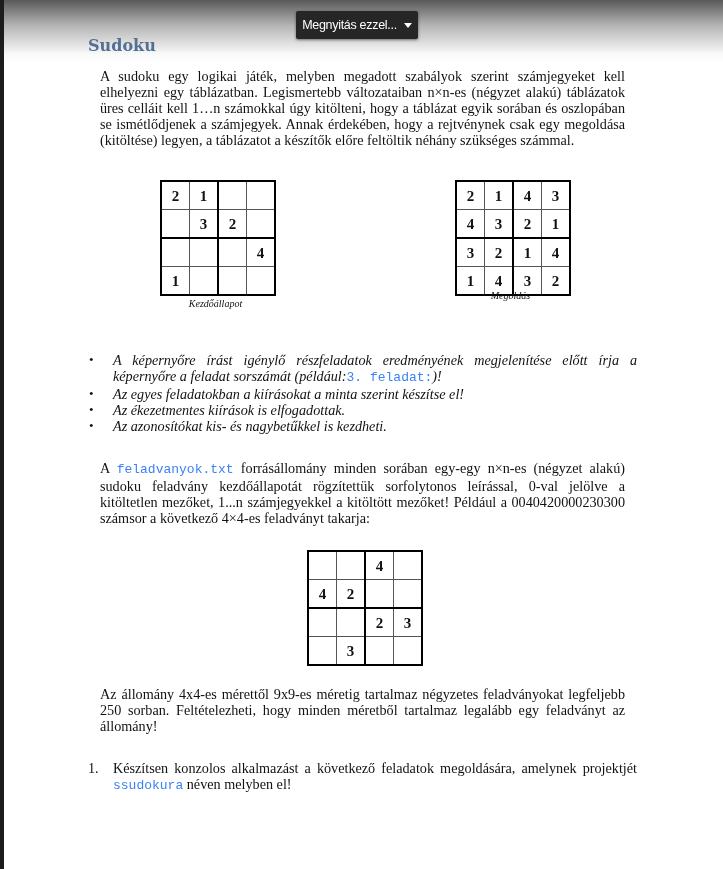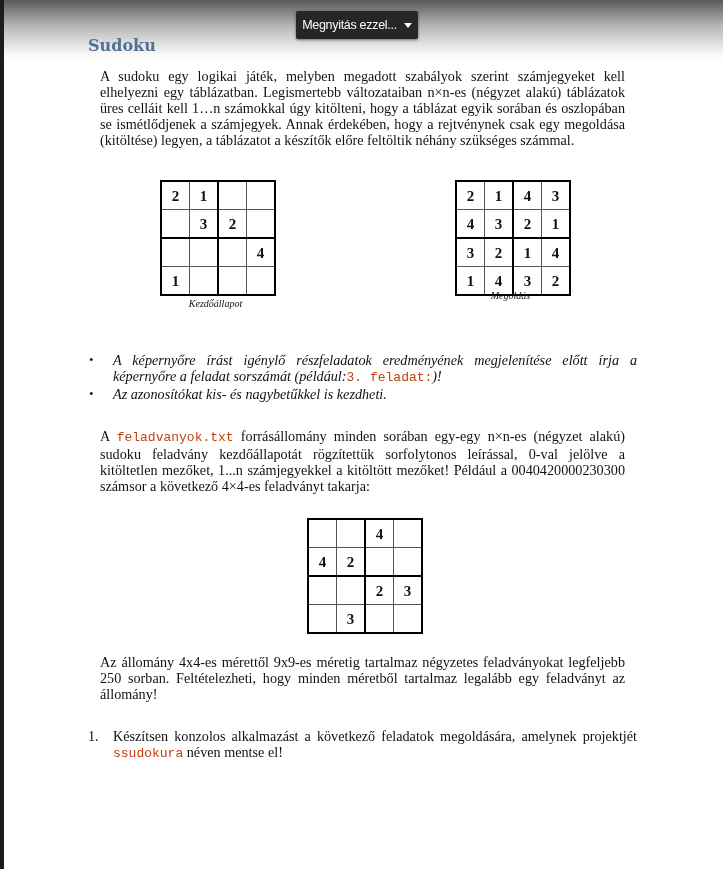--- a/index.html
+++ b/index.html
@@ -32,21 +32,21 @@
       position: absolute; left: 88px; top: 36px; width: 549px; z-index: 1;
       font-size: 14.2px; line-height: 16px;
     }
     h1 {
       margin: 0 0 5px 0; font-family: "DejaVu Serif", serif; font-weight: bold;
       font-size: 16px; color: #365f91; line-height: 20px;
     }
     p { margin: 12px; text-align: justify; }
     .gap-sm { height: 8px; }
     .gap-md { height: 14px; }
-    .mono { font-family: "Liberation Mono", "DejaVu Sans Mono", monospace; font-size: 13px; color: #c2410c; }
+    .mono { font-family: "Liberation Mono", "DejaVu Sans Mono", monospace; font-size: 13px; color: #3b82f6; }
     .tables-row { position: relative; height: 170px; }
     .sudoku {
       border-collapse: collapse; position: absolute;
     }
     .sudoku td {
       width: 27px; height: 27px; border: 1px solid #555; padding: 0;
       text-align: center; vertical-align: middle;
       font-weight: bold; font-size: 15px;
     }
     .sudoku { border: 2px solid #000; }
@@ -141,20 +141,22 @@
           </tr>
     </tbody>
       </table>
     <div class="caption" style="left:367px; top:120px;">Megoldás</div>
   </div>
 
   <div class="gap-md"></div>
 
   <ul class="rules">
     <li><span>A képernyőre írást igénylő részfeladatok eredményének megjelenítése előtt írja a képernyőre a feladat sorszámát (például:</span><span class="mono" style="font-style:normal;">3. feladat:</span><span>)!</span></li>
+    <li>Az egyes feladatokban a kiírásokat a minta szerint készítse el!</li>
+    <li>Az ékezetmentes kiírások is elfogadottak.</li>
     <li>Az azonosítókat kis- és nagybetűkkel is kezdheti.</li>
   </ul>
   <div class="gap-md"></div>
 
   <p><span>A</span> <span class="mono">feladvanyok.txt</span> <span>forrásállomány minden sorában egy-egy n×n-es (négyzet alakú) sudoku feladvány kezdőállapotát rögzítettük sorfolytonos leírással, 0-val jelölve a kitöltetlen mezőket, 1...n számjegyekkel a kitöltött mezőket! Például a 0040420000230300 számsor a következő 4×4-es feladványt takarja:</span></p>
 
   <div style="position:relative; height:136px;">
     <table class="sudoku" style="left:219px; top:12px;">
       <tbody>
           <tr>
@@ -182,15 +184,15 @@
             <td></td>
           </tr>
     </tbody>
       </table>
   </div>
 
   <p>Az állomány 4x4-es mérettől 9x9-es méretig tartalmaz négyzetes feladványokat legfeljebb 250 sorban. Feltételezheti, hogy minden méretből tartalmaz legalább egy feladványt az állomány!</p>
   <div class="gap-md"></div>
 
   <ol class="tasks">
-    <li><span class="num">1.</span><span>Készítsen konzolos alkalmazást a következő feladatok megoldására, amelynek projektjét</span> <span class="mono">ssudokura</span> <span>néven mentse el!</span></li>
+    <li><span class="num">1.</span><span>Készítsen konzolos alkalmazást a következő feladatok megoldására, amelynek projektjét</span> <span class="mono">ssudokura</span> <span>néven melyben el!</span></li>
   </ol>
 </div>
 
 </body></html>

